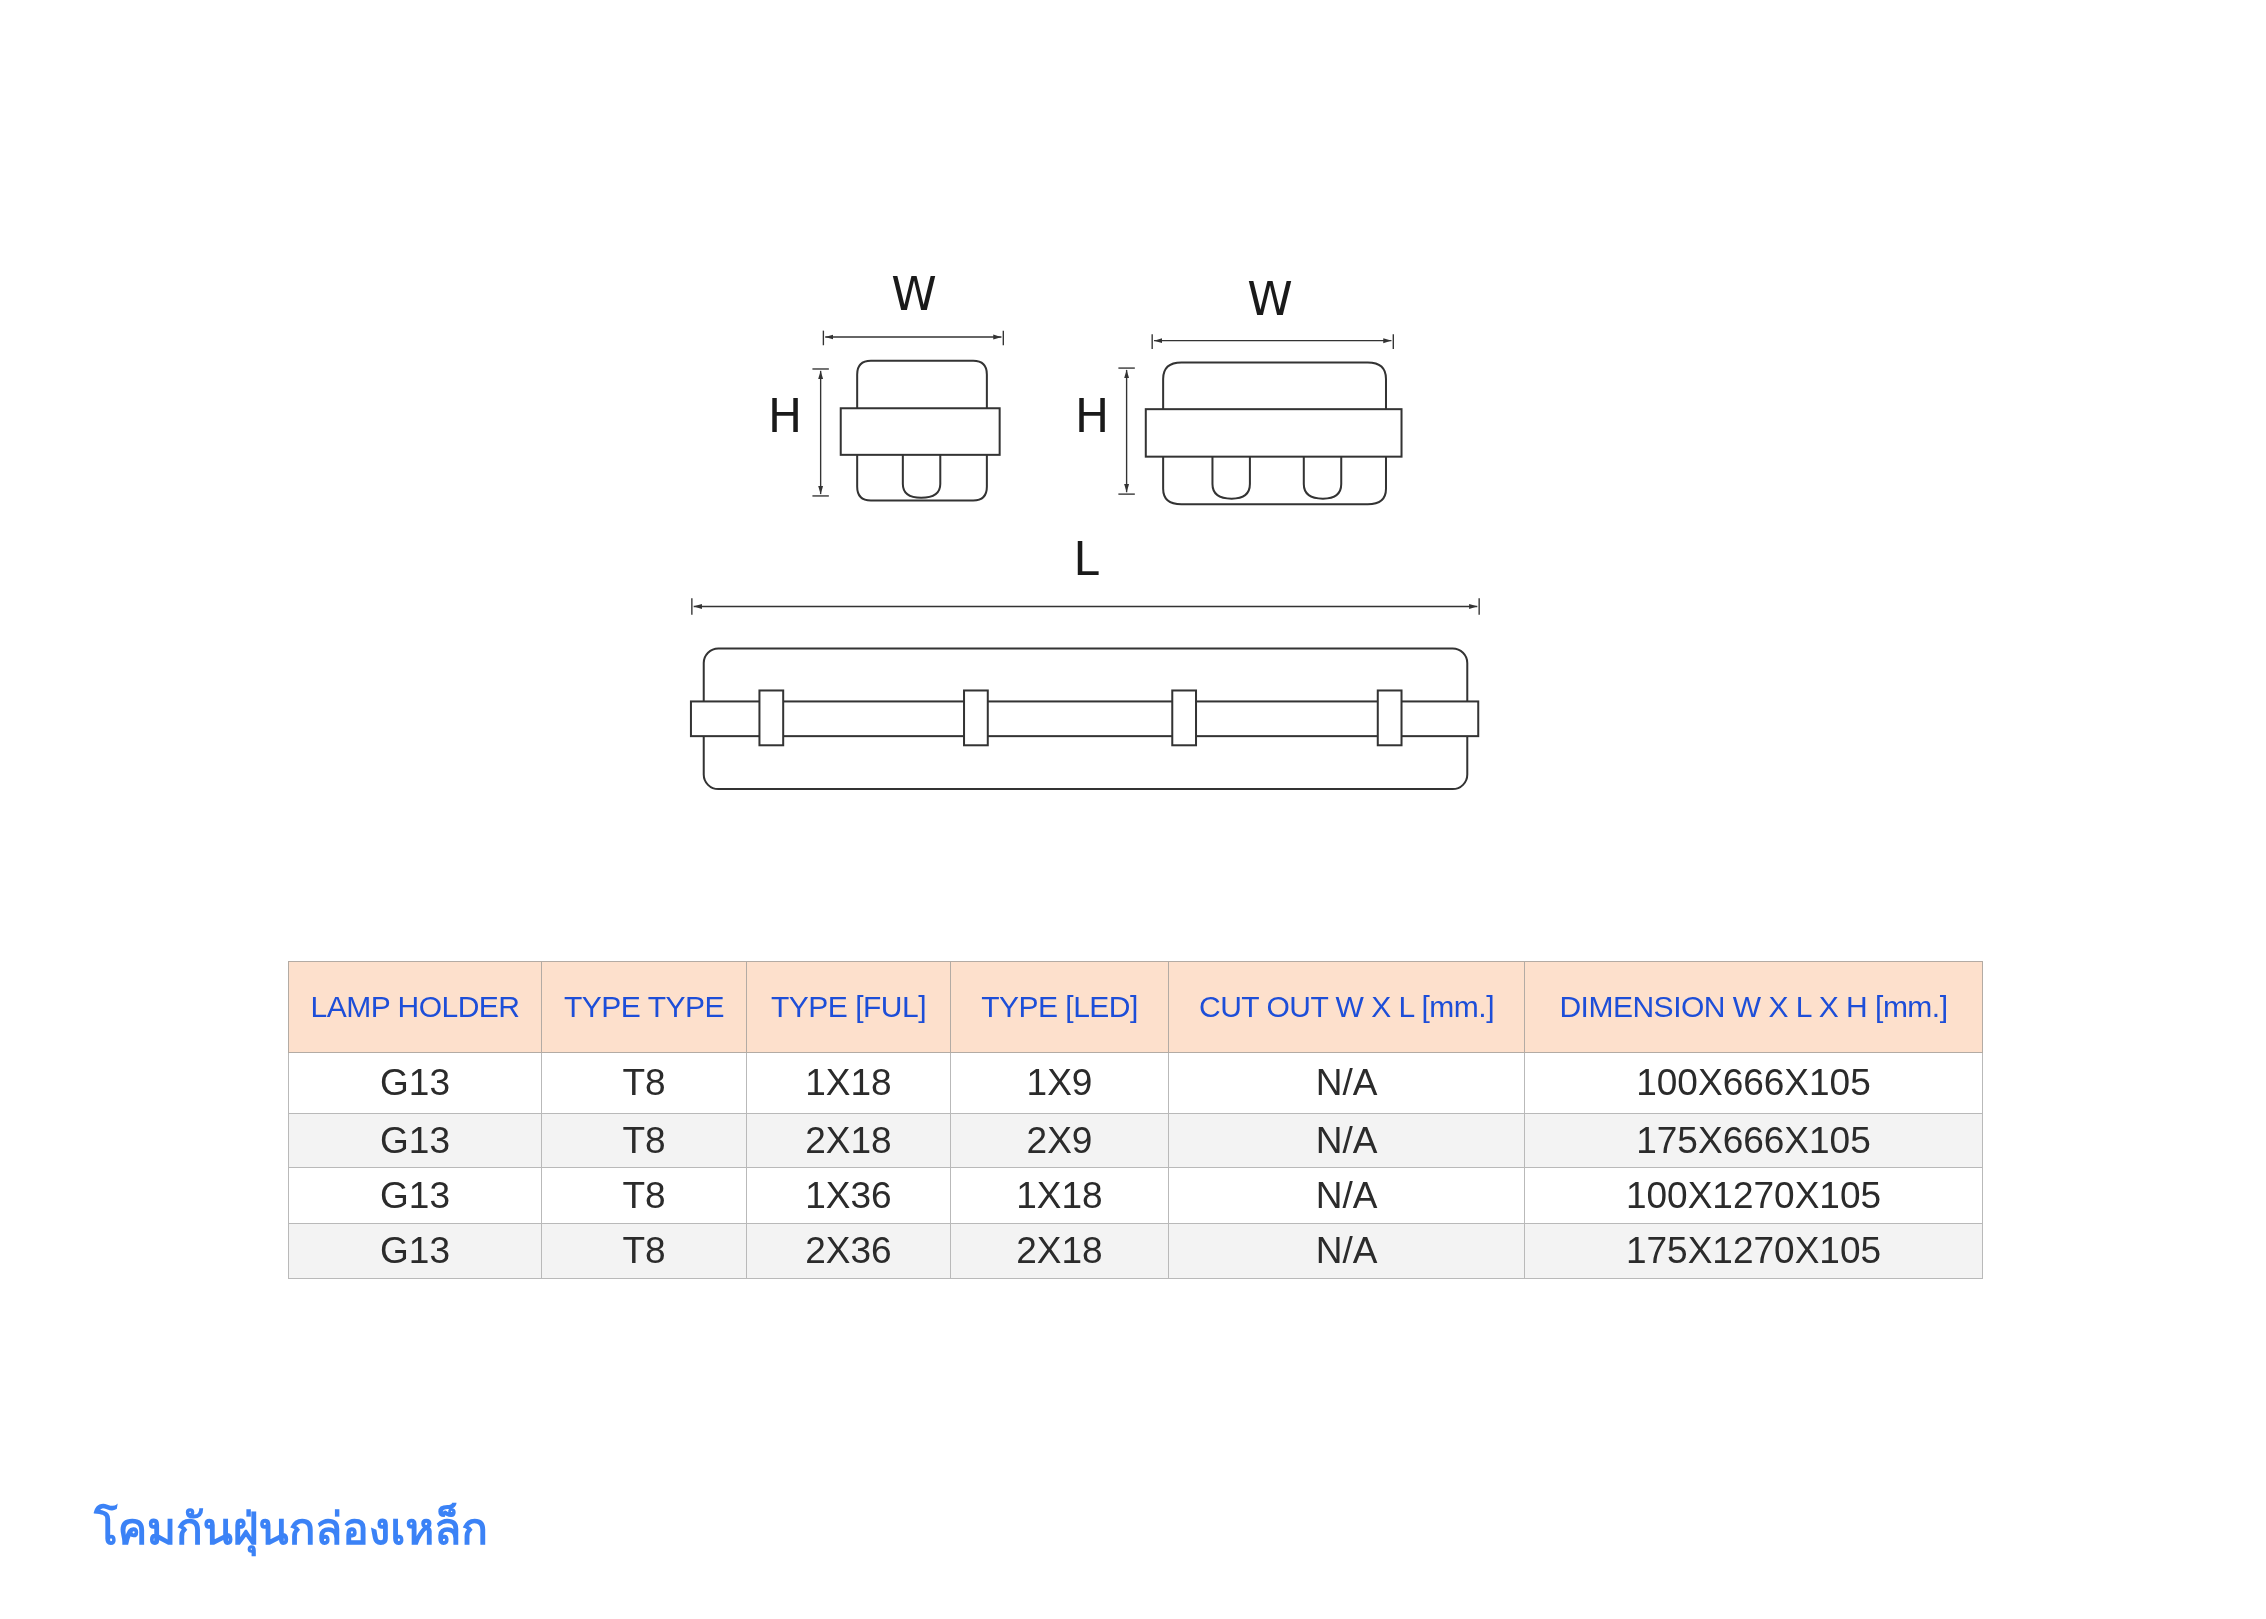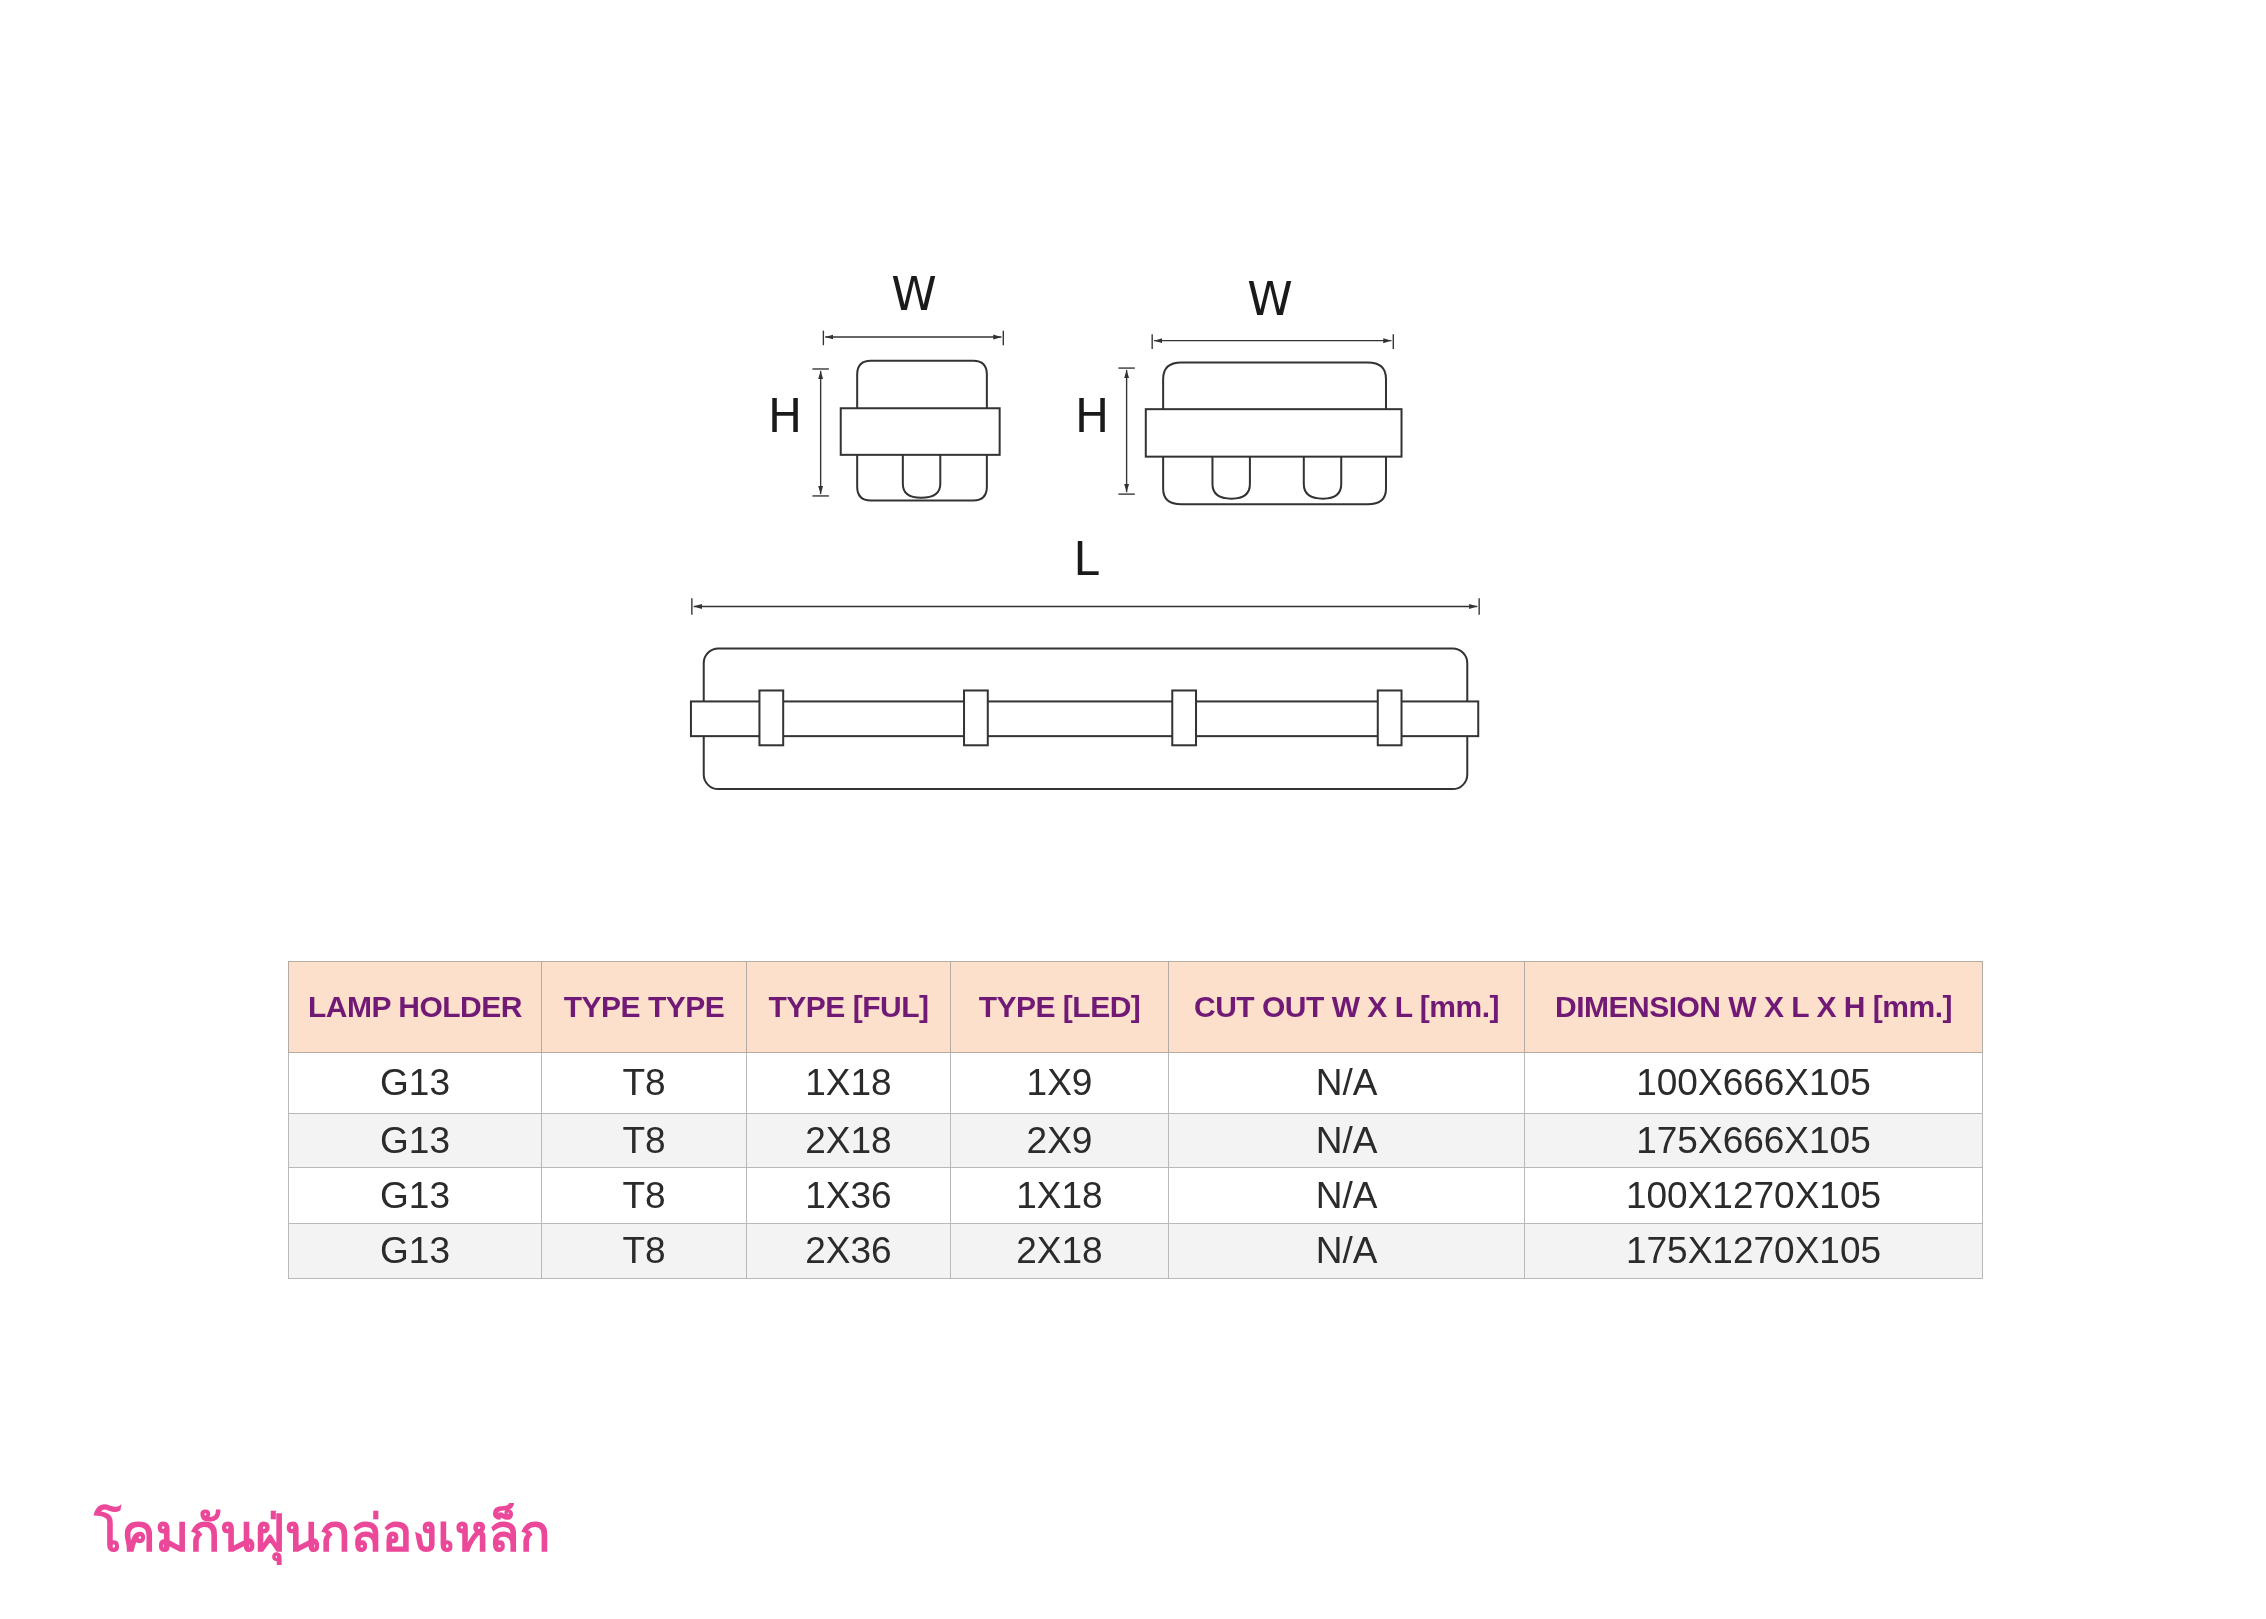--- a/index.html
+++ b/index.html
@@ -15,33 +15,33 @@
   table.spec {
     position: absolute; left: 288px; top: 961px;
     border-collapse: collapse; table-layout: fixed;
     width: 1694px;
   }
   table.spec th, table.spec td {
     border: 1.8px solid #b9b9b9; text-align: center; padding: 0;
     font-family: "Liberation Sans", "DejaVu Sans", sans-serif;
   }
   table.spec th {
-    background: #fde0cc; color: #701a75; font-weight: bold;
+    background: #fde0cc; color: #1d4ed8; font-weight: normal;
     font-size: 30px; height: 90px; border-color: #b3aba4;
     letter-spacing: -0.5px;
   }
   table.spec td { color: #2b2b2b; font-size: 37px; }
   table.spec tr.r0 td { height: 60px; background: #ffffff; }
   table.spec tr.r1 td { height: 53px; background: #f3f3f3; }
   table.spec tr.r2 td { height: 55px; background: #ffffff; }
   table.spec tr.r3 td { height: 54px; background: #f3f3f3; }
   .product-title {
     position: absolute; left: 94px; top: 1503px;
     font-family: "DejaVu Sans", sans-serif; font-weight: bold;
-    font-size: 51px; color: #ec4899; line-height: 1.2;
+    font-size: 44px; color: #3b82f6; line-height: 1.2;
   }
 </style>
 </head>
 <body>
 
 <div class="drawings">
   <svg width="2266" height="822" viewBox="0 0 2480 900" xmlns="http://www.w3.org/2000/svg">
     <defs>
       <marker id="arr" viewBox="0 0 10 10" refX="10" refY="5" markerWidth="6" markerHeight="6" orient="auto-start-reverse">
         <path d="M0,2 L10,5 L0,8 z" fill="#333"></path>

